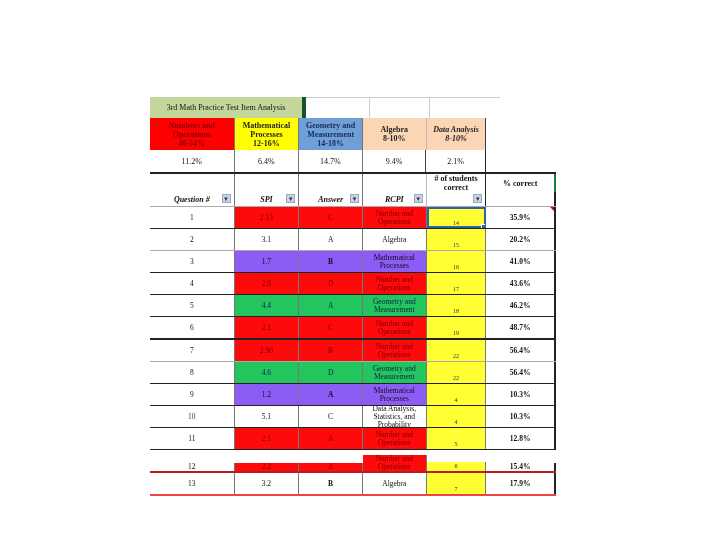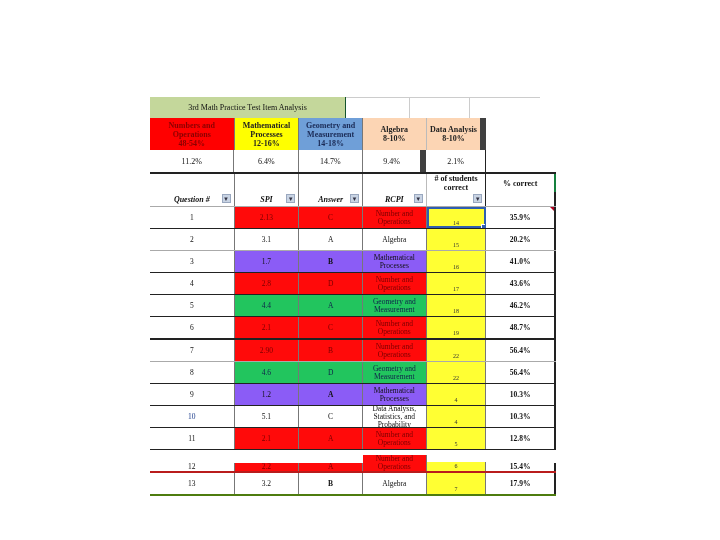--- a/index.html
+++ b/index.html
@@ -12,21 +12,21 @@
   .cell {
     box-sizing: border-box; display: flex; align-items: center; justify-content: center;
     text-align: center; font-size: 8px; line-height: 9px; overflow: hidden;
     border-right: 1px solid #777;
   }
   
   .c1 { width: 85px; } .c2 { width: 65px; } .c3 { width: 64px; }
   .c4 { width: 64px; } .c5 { width: 60px; } .c6 { width: 70px; }
 
   .title-row { height: 21px; }
-  .title-cell { width: 196px; background: #c4d79b; font-size: 8px; border-right: 1px solid #14532d; }
+  .title-cell { width: 156px; background: #c4d79b; font-size: 8px; border-right: 4px solid #14532d; }
   .title-empty { background: #fff; border-top: 1px solid #ccc; border-right: 1px solid #ccc; }
 
   .cat-row { height: 32px; }
   .cat-red { background: #ff0000; color: #8b0000; font-weight: bold; }
   .cat-yellow { background: #ffff00; color: #222; font-weight: bold; }
   .cat-blue { background: #6f9fd8; color: #1a2a55; font-weight: bold; }
   .cat-peach { background: #fcd5b4; color: #222; font-weight: bold; border-right: 1px solid #bbb; }
 
   .pct-row { height: 22px; border-bottom: 2px solid #222; }
   .pct-row .cell { font-size: 8px; }
@@ -72,31 +72,31 @@
     </div>
     <div class="cell c2 cat-yellow">
       <span><span>Mathematical Processes</span><br><span>12-16%</span></span>
     </div>
     <div class="cell c3 cat-blue">
       <span><span>Geometry and Measurement</span><br><span>14-18%</span></span>
     </div>
     <div class="cell c4 cat-peach">
       <span><span>Algebra</span><br><span>8-10%</span></span>
     </div>
-    <div class="cell c5 cat-peach" style="border-right:6px solid #404040;">
+    <div class="cell c5 cat-peach" style="border-right:1px solid #404040;font-style:italic;">
       <span><span>Data Analysis</span><br><span>8-10%</span></span>
     </div>
     <div class="cell c6" style="border-right:none;"></div>
   </div>
 
   <div class="row pct-row" style="width:336px;">
     <div class="cell c1">11.2%</div>
     <div class="cell c2">6.4%</div>
     <div class="cell c3">14.7%</div>
-    <div class="cell c4" style="border-right:6px solid #404040;">9.4%</div>
+    <div class="cell c4" style="border-right:1px solid #404040;">9.4%</div>
     <div class="cell c5" style="border-right:1px solid #222;">2.1%</div>
   </div>
 
   <div class="row hdr2-row" style="margin-top:-2px;border-top:2px solid #222;">
     <div class="cell c1"></div>
     <div class="cell c2"></div>
     <div class="cell c3"></div>
     <div class="cell c4" style="border-right:1px solid #bbb;"></div>
     <div class="cell c5" style="border-right:1px solid #222;"># of students correct</div>
     <div class="cell c6" style="border-right:2px solid #15803d;">% correct</div>
@@ -221,21 +221,21 @@
       <div class="cell c6 pct-correct">12.8%</div>
     </div>
     <div class="row data-row" style="border-bottom:2px solid #b91c1c;align-items:flex-end;">
       <div class="cell c1 f-white">12</div>
       <div class="cell c2 f-red">2.2</div>
       <div class="cell c3 f-red">A</div>
       <div class="cell c4 f-red">Number and Operations</div>
       <div class="cell c5 students">6</div>
       <div class="cell c6 pct-correct">15.4%</div>
     </div>
-    <div class="row data-row" style="border-bottom:2px solid #4d7c0f;">
+    <div class="row data-row" style="border-bottom:2px solid #ef4444;">
       <div class="cell c1 f-white">13</div>
       <div class="cell c2 f-white">3.2</div>
       <div class="cell c3 f-white" style="font-weight:bold;">B</div>
       <div class="cell c4 f-white">Algebra</div>
       <div class="cell c5 students">7</div>
       <div class="cell c6 pct-correct">17.9%</div>
     </div>
   </div>
 </div>
 

